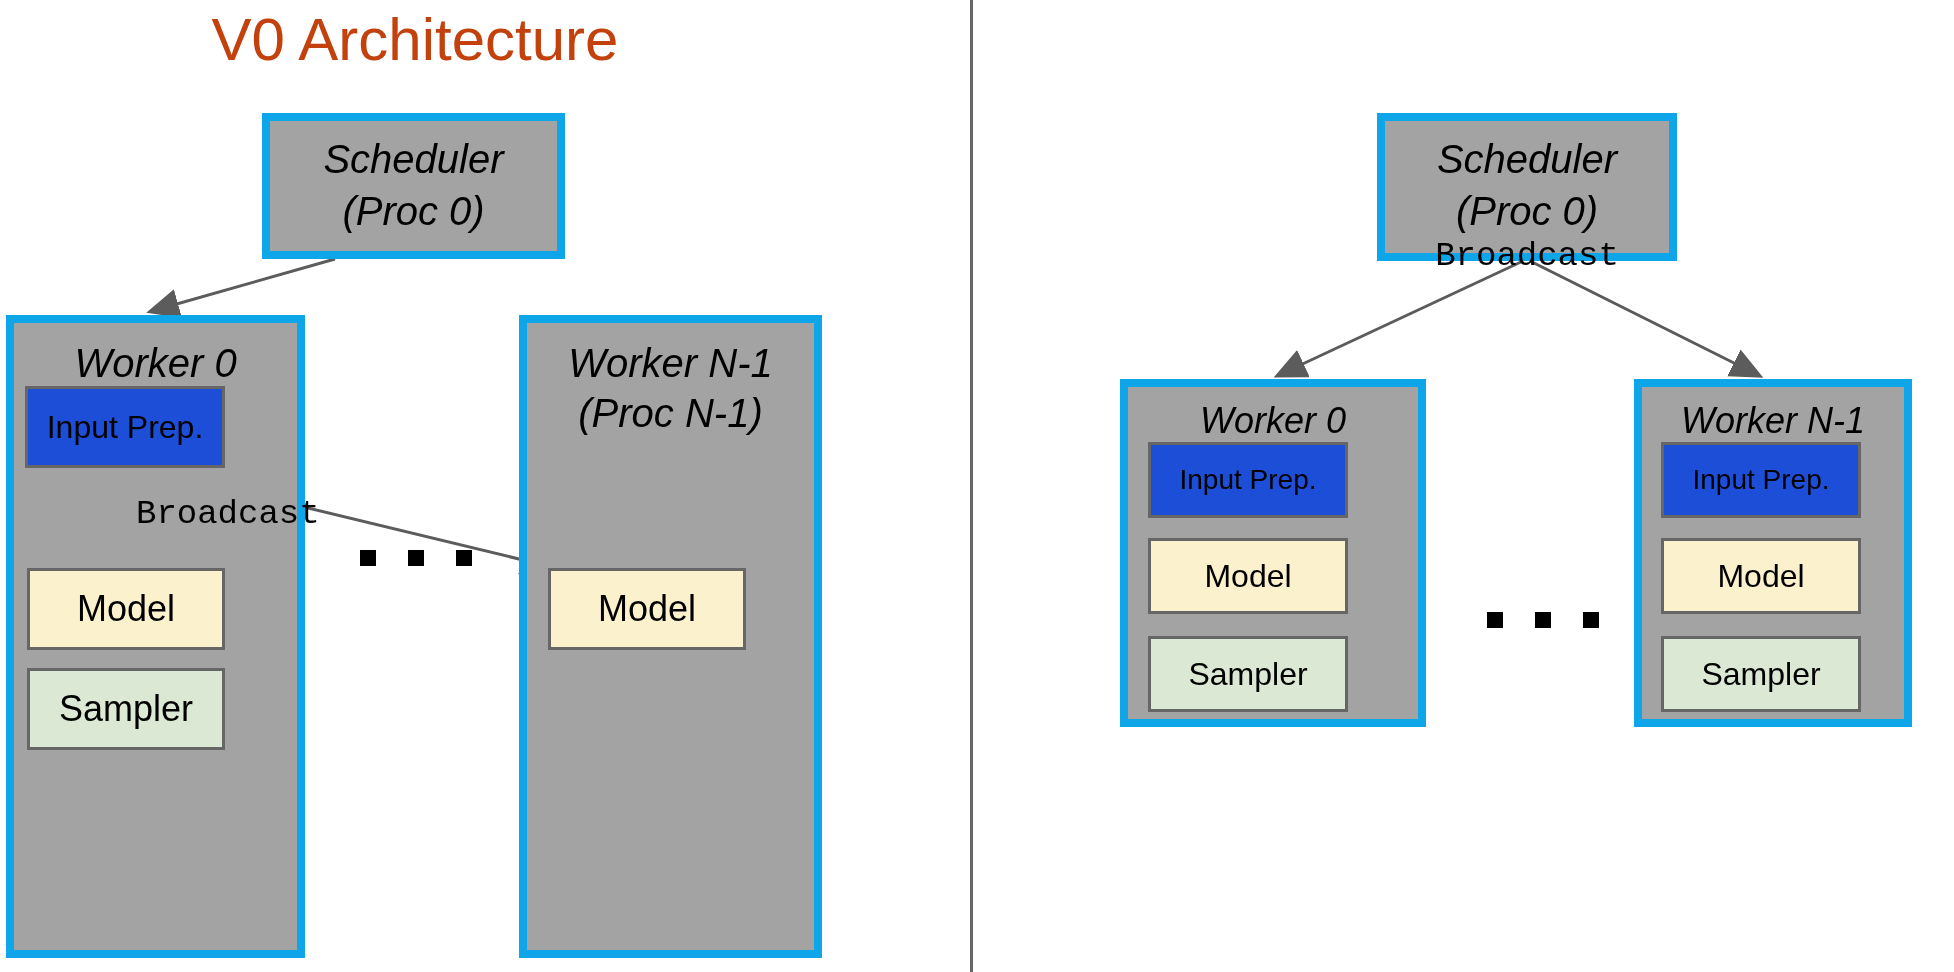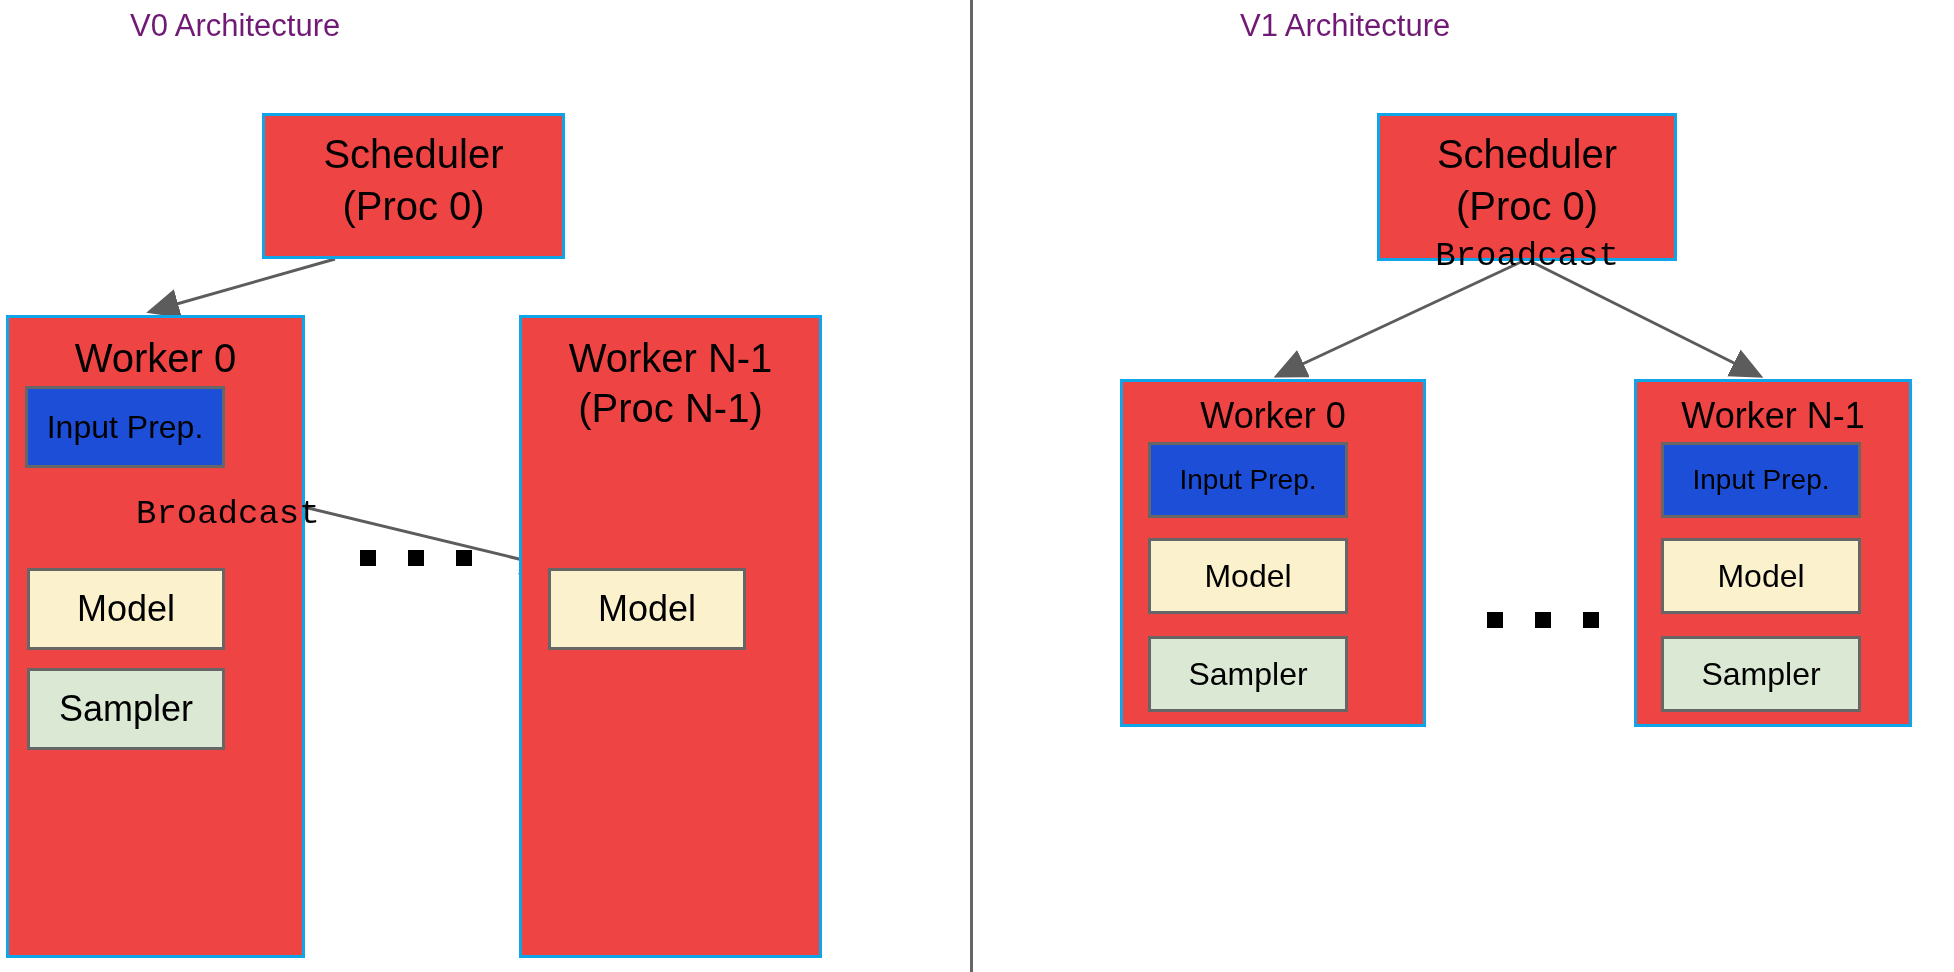--- a/index.html
+++ b/index.html
@@ -18,36 +18,38 @@
     height: 972px;
     background: #ffffff;
     overflow: hidden;
   }
 
   
   .abs { position: absolute; box-sizing: border-box; }
 
   
   .panel-title {
-    font-size: 31px;
+    font-size: 60px;
     line-height: 1;
+    text-align: center;
     white-space: nowrap;
-    color: #701a75;
+    color: #c2410c;
   }
 
   
   .divider {
     width: 3px;
     background: #666666;
   }
 
   
   .box {
-    background: #ef4444;
-    border: 3px solid #0ea5e9;
+    background: #a3a3a3;
+    border: 8px solid #0ea5e9;
+    font-style: italic;
   }
   .box-label {
     position: absolute;
     left: 0;
     right: 0;
     text-align: center;
     white-space: nowrap;
     color: #000;
     line-height: 1.12;
   }
@@ -144,21 +146,20 @@
   </div>
 
   <div class="abs comp comp-model" style="left:548px; top:568px; width:198px; height:82px; font-size:36px;">Model</div>
 
   <div class="abs dots" style="left:360px; top:550px;">
     <i></i>
     <i></i>
     <i></i>
   </div>
 
-  <div class="abs panel-title" style="left:1240px; top:10px; width:570px;">V1 Architecture</div>
 
   <div class="abs box" style="left:1377px; top:113px; width:300px; height:148px;">
     <div class="box-label" style="top:16px; font-size:40px;">Scheduler</div>
     <div class="box-label" style="top:68px; font-size:40px;">(Proc 0)</div>
   </div>
 
   <div class="abs edge-label" style="left:1427px; top:237px; width:200px; font-size:34px;">Broadcast</div>
 
   <div class="abs box" style="left:1120px; top:379px; width:306px; height:348px;">
     <div class="box-label" style="top:14px; font-size:36px;">Worker 0</div>

